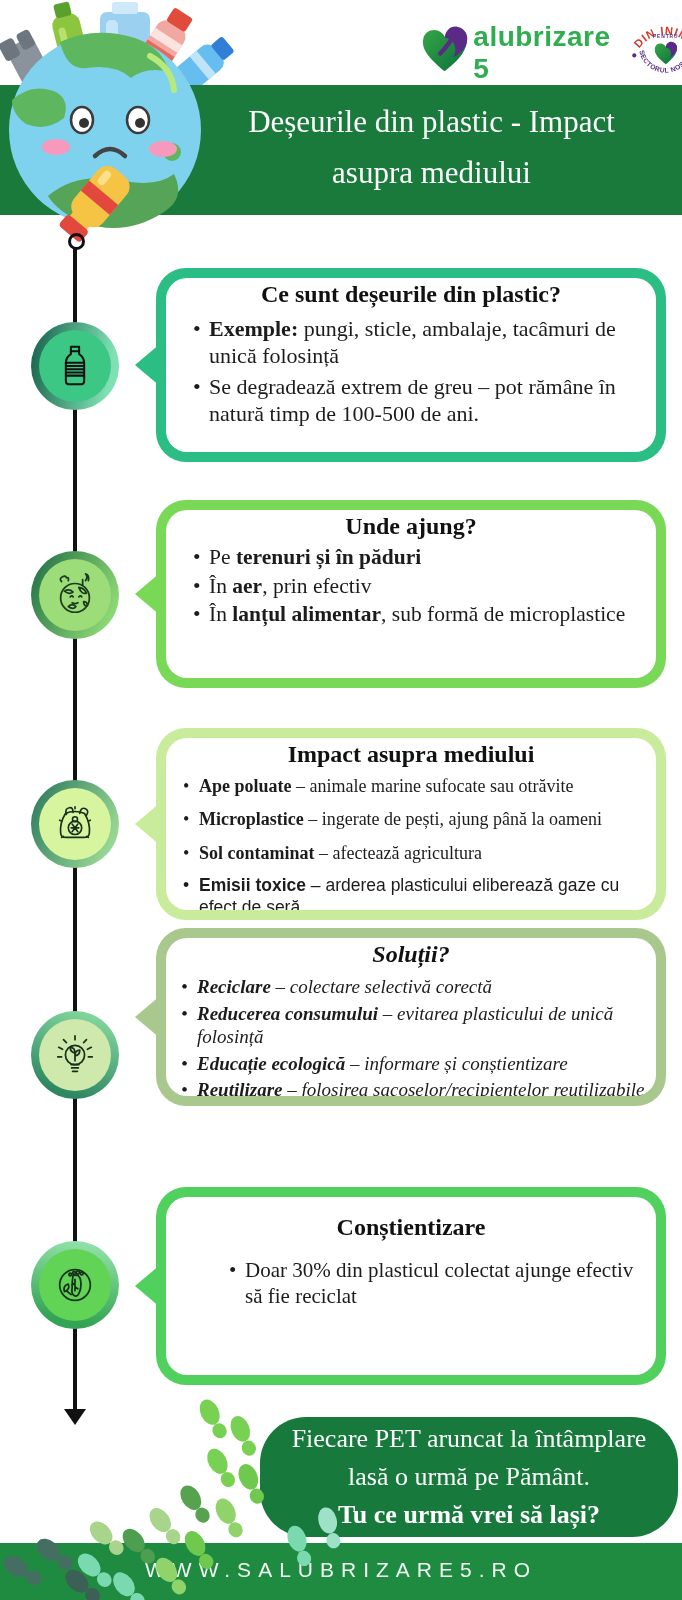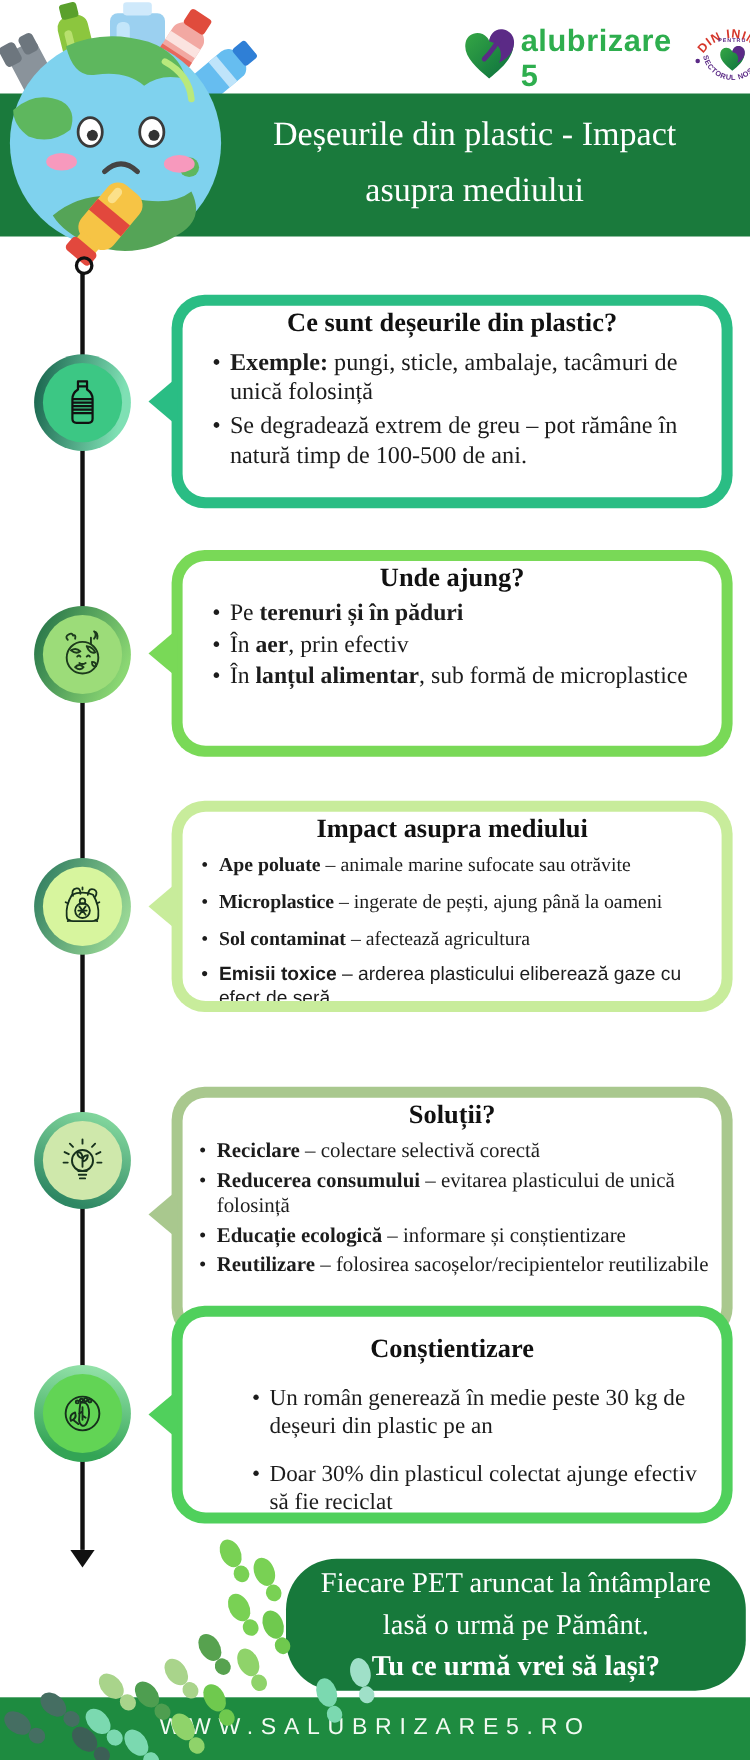--- a/index.html
+++ b/index.html
@@ -48,21 +48,21 @@
   .card-bullets{padding:0 26px;color:#1c1c1c;}
   .bullet{position:relative;padding-left:17px;line-height:1.24;margin-bottom:3px;}
   .bullet::before{content:"•";position:absolute;left:1px;top:0;}
   .bullet.sans{font-family:"Liberation Sans",sans-serif;}
   .c1{top:268px;height:194px;}  .c1 .bullet{font-size:22px;}
   .c2{top:500px;height:188px;}  .c2 .bullet{font-size:21.5px;margin-bottom:2px;}
   .c2 .card-title{margin-bottom:4px;}
   .c3{top:728px;height:192px;}  .c3 .card-bullets{padding:0 10px 0 16px;}
   .c3 .bullet{font-size:18px;margin-bottom:11px;}
   .c3 .bullet.sans{font-size:17.5px;margin-bottom:0;}
-  .c4{top:988px;height:231px;}  .c4 .card-bullets{padding:0 6px 0 14px;}
+  .c4{top:928px;height:178px;font-style:italic;}  .c4 .card-bullets{padding:0 6px 0 14px;}
   .c4 .bullet{font-size:19px;margin-bottom:3px;}
   .c5{top:1187px;height:198px;} .c5 .card-bullets{padding:0 14px 0 62px;}
   .c5 .card-title{margin-top:17px;margin-bottom:16px;}
   .c5 .bullet{font-size:21px;margin-bottom:17px;}
 
   
   .quote-box{position:absolute;left:260px;top:1417px;width:418px;height:120px;background:#17793b;
       border-radius:46px;z-index:2;display:flex;flex-direction:column;justify-content:center;}
   .quote-line{text-align:center;color:#ffffff;font-size:26px;line-height:38px;}
   .quote-line.bold{font-weight:bold;}
@@ -271,21 +271,20 @@
           <div class="bullet"><b>Reducerea consumului</b><span> – evitarea plasticului de unică folosință</span></div>
           <div class="bullet"><b>Educație ecologică</b><span> – informare și conștientizare</span></div>
           <div class="bullet"><b>Reutilizare</b><span> – folosirea sacoșelor/recipientelor reutilizabile</span></div>
         </div>
     </div>
   </div>
     <div class="card c5" style="--accent: #50d05c;">
     <div class="card-inner">
       <div class="card-title">Conștientizare</div>
       <div class="card-bullets">
-          <div class="bullet"><span>Un român generează în medie peste 30 kg de deșeuri din plastic pe an</span></div>
           <div class="bullet"><span>Doar 30% din plasticul colectat ajunge efectiv să fie reciclat</span></div>
         </div>
     </div>
   </div>
   </div>
 
 <div class="quote-box">
   <div class="quote-line">Fiecare PET aruncat la întâmplare</div>
   <div class="quote-line">lasă o urmă pe Pământ.</div>
   <div class="quote-line bold">Tu ce urmă vrei să lași?</div>

